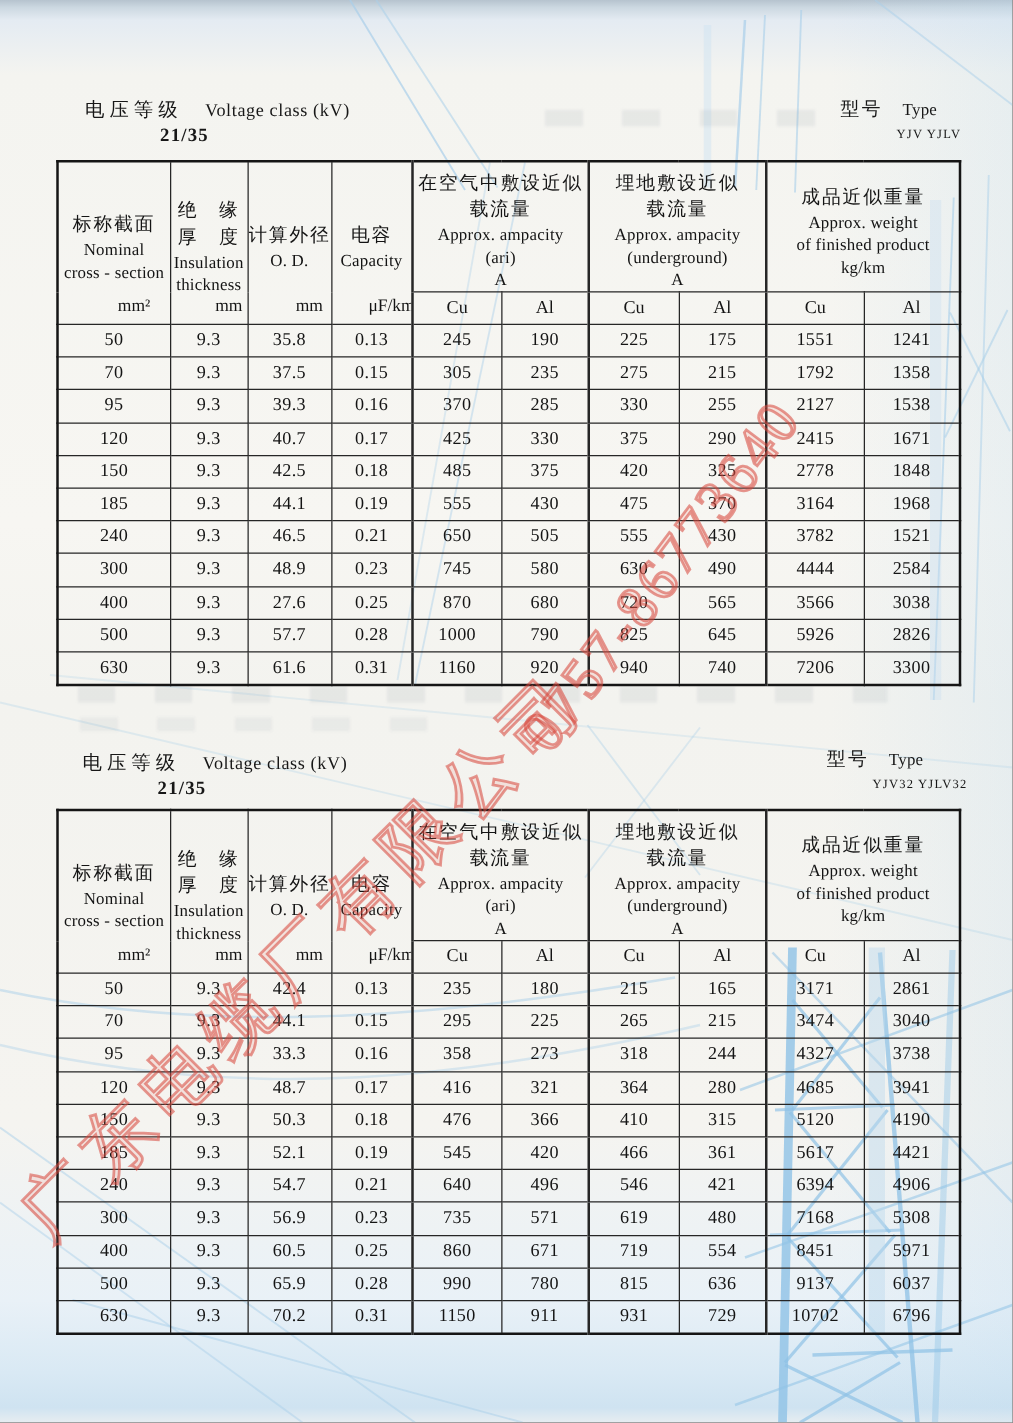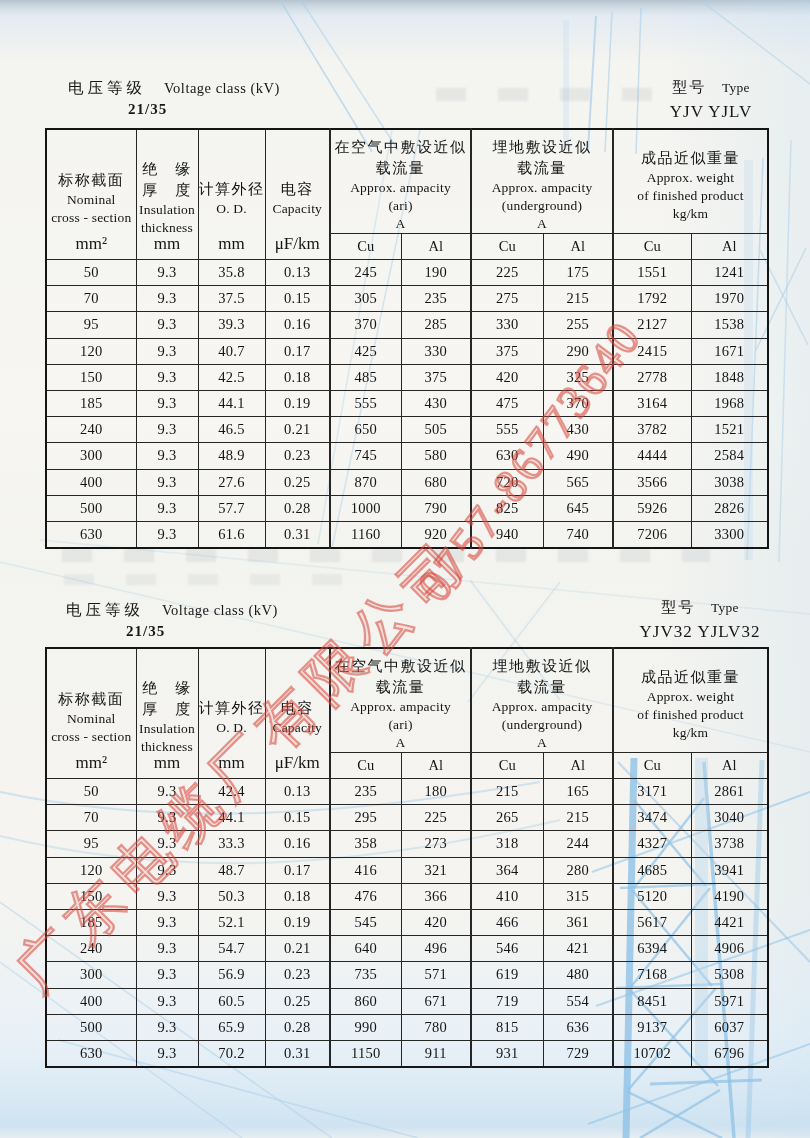--- a/index.html
+++ b/index.html
@@ -19,21 +19,21 @@
 
   
   .abs{position:absolute;}
   .title-row .cn{font-size:15.5px; letter-spacing:4px;}
   .title-row .en{font-size:14.5px; margin-left:14px; letter-spacing:.5px;}
   .vvalue{font-size:15px; letter-spacing:1px;font-weight:bold;}
   .type-block{text-align:center;}
   .type-line{font-size:15px;}
   .type-line .cn{letter-spacing:2px;}
   .type-line .en{margin-left:12px;}
-  .type-value{font-size:17px; letter-spacing:1px; margin-top:5px; white-space:nowrap;}
+  .type-value{font-size:10px; letter-spacing:1px; margin-top:5px; white-space:nowrap;text-align:right;}
   .t1-title{left:68px; top:78px;}   .t1-vvalue{left:128px; top:101px;}
   .t1-type{left:653px; top:78px; width:116px;}
   .t1-wrap{left:45px; top:128px;}
   .t2-title{left:66px; top:600px;}  .t2-vvalue{left:126px; top:623px;}
   .t2-type{left:626px; top:598px; width:148px;}
   .t2-wrap{left:45px; top:647px;}
 
   
   table.spec{border-collapse:collapse; table-layout:fixed; background:transparent;
     border:2px solid #151515;}
@@ -41,21 +41,21 @@
     border:1px solid #262626; padding:0; text-align:center; vertical-align:middle;
     font-weight:normal; color:#141414; overflow:hidden;}
   table.spec .gsep{border-left-width:2px;}
   tr.hmain{height:94px;}
   tr.hsub{height:26px;}
   tr.hsub th{font-size:14.5px;text-align:center;}
   tbody tr{height:26.2px;}
   tbody td{font-size:14.5px; letter-spacing:.3px;}
   th.labelcell{position:relative; vertical-align:top; height:120px;}
   th.labelcell .lines{margin-top:7px;}
-  th.labelcell .unit{position:absolute; bottom:5px; left:0; width:100%; font-size:17px;}
+  th.labelcell .unit{position:absolute; bottom:5px; left:0; width:100%; font-size:14px;padding-left:16px;}
   th.groupcell{vertical-align:top;}
   th.groupcell .pad{padding-top:7px;}
   .cjk{font-size:15px; letter-spacing:1.5px; line-height:21px; white-space:nowrap;}
   .en {font-size:13.5px; line-height:18px; letter-spacing:.2px; white-space:nowrap;}
 
   
   .watermark{
     position:absolute; white-space:nowrap; pointer-events:none; z-index:5;
     color:rgba(235,110,100,.14);
     -webkit-text-stroke:2.2px rgba(215,70,58,.55);
@@ -244,21 +244,21 @@
           <tr>
             <td>70</td>
             <td>9.3</td>
             <td>37.5</td>
             <td>0.15</td>
             <td class="gsep">305</td>
             <td>235</td>
             <td class="gsep">275</td>
             <td>215</td>
             <td class="gsep">1792</td>
-            <td>1970</td>
+            <td>1358</td>
           </tr>
           <tr>
             <td>95</td>
             <td>9.3</td>
             <td>39.3</td>
             <td>0.16</td>
             <td class="gsep">370</td>
             <td>285</td>
             <td class="gsep">330</td>
             <td>255</td>

